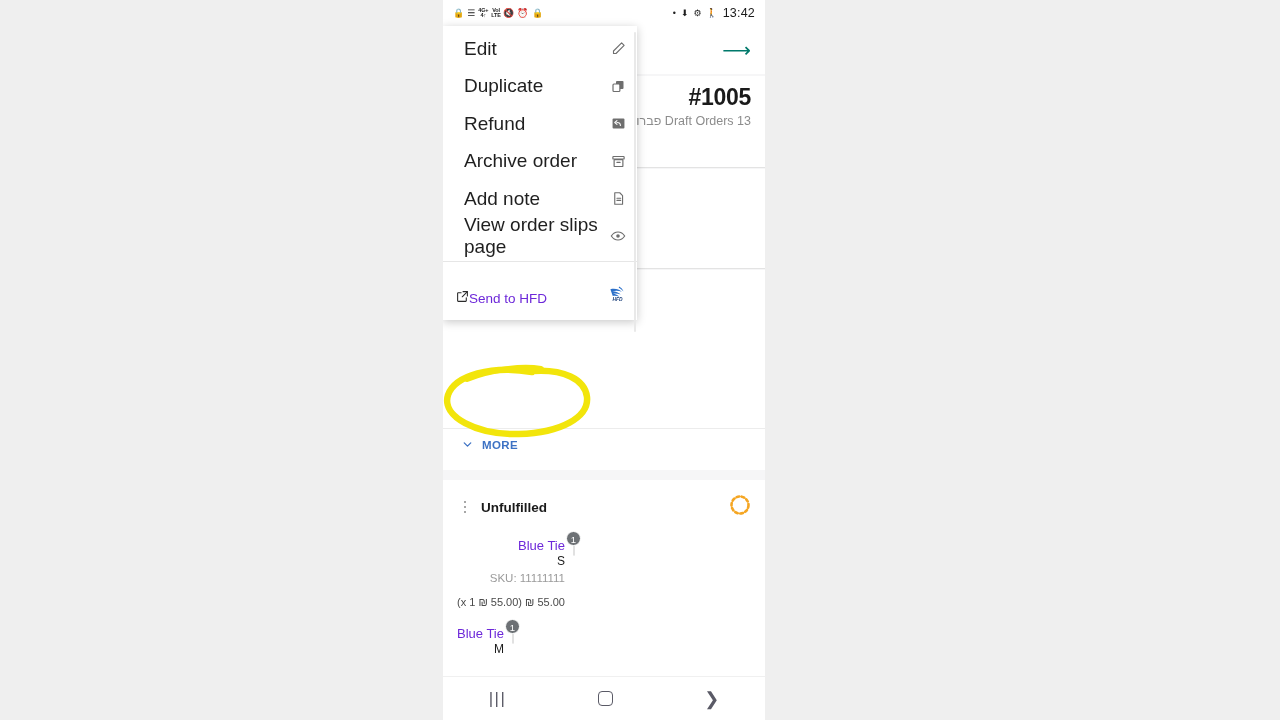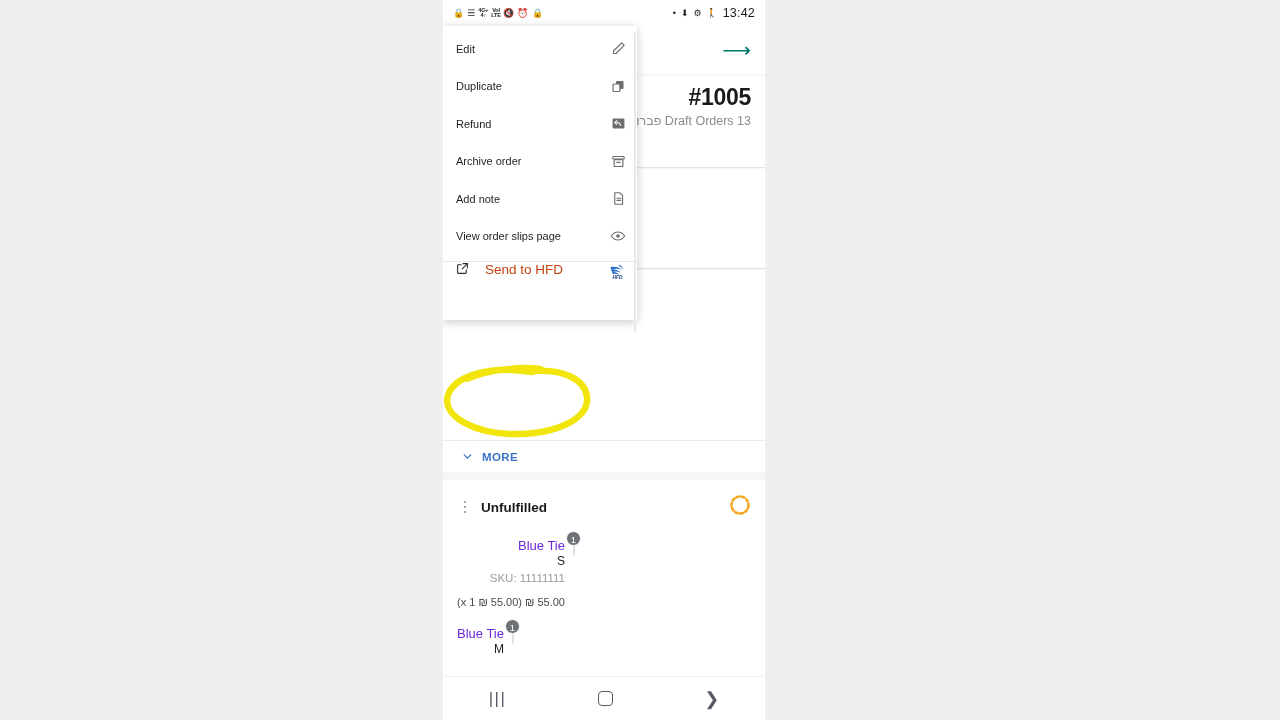--- a/index.html
+++ b/index.html
@@ -74,21 +74,21 @@
     background: #ffffff;
     border-bottom: 1px solid #e3e3e3;
   }
   #lower-card {
     position: absolute; left: 0; top: 270px;
     width: 100%; height: 200px;
     background: #ffffff;
   }
 
   #more-row {
-    position: absolute; left: 0; top: 440px;
+    position: absolute; left: 0; top: 428px;
     width: 100%; height: 32px;
     background: #ffffff;
     display: flex; align-items: center;
     padding-left: 18px; gap: 8px;
     border-top: 1px solid #ececec;
   }
   #more-label { font-size: 11.5px; font-weight: bold; color: #3d72c4; letter-spacing: 0.4px; }
   .chev { color: #3d72c4; }
 
   
@@ -134,34 +134,34 @@
     left: 0px; top: 26px;
     width: 194px;
     background: #ffffff;
     box-shadow: 0 2px 9px rgba(0,0,0,0.22);
     z-index: 40;
     padding-top: 4px;
   }
   .menu-item {
     height: 37.5px;
     display: flex; align-items: center;
-    padding: 0 10px 0 13px;
-    color: #1f1f1f; font-size: 11px;
+    padding: 0 10px 0 21px;
+    color: #1f1f1f; font-size: 19px;
   }
   .menu-item .mi-label { flex: 1; }
   .menu-item .mi-icon { width: 18px; display:flex; align-items:center; justify-content:center; color: #6e6e6e; }
   #menu-divider { height: 1px; background: #e6e6e6; margin: 6px 0 0 0; }
   #other-actions-label {
     font-size: 10.5px; font-weight: bold; color: #2b2b2b;
     letter-spacing: 0.6px; padding: 12px 0 0 13px;
   }
   #hfd-row {
-    height: 44px; display: flex; align-items: flex-start;
-    padding: 0 10px 0 13px; gap: 16px;
-    font-size: 13.5px; color: #c2410c;
+    height: 44px; display: flex; align-items: flex-end;
+    padding: 0 10px 0 13px; gap: 0;
+    font-size: 13.5px; color: #6d28d9;
   }
   #hfd-row .ext-icon { color: #2b2b2b; }
   #hfd-row .hfd-label { flex: 1; }
   #menu-scrollbar {
     position: absolute; right: 1px; top: 6px;
     width: 2px; height: 300px;
     background: #e9e9e9; border-radius: 1px;
   }
   #menu-bottom-edge { height: 14px; background:#ffffff; }
 

